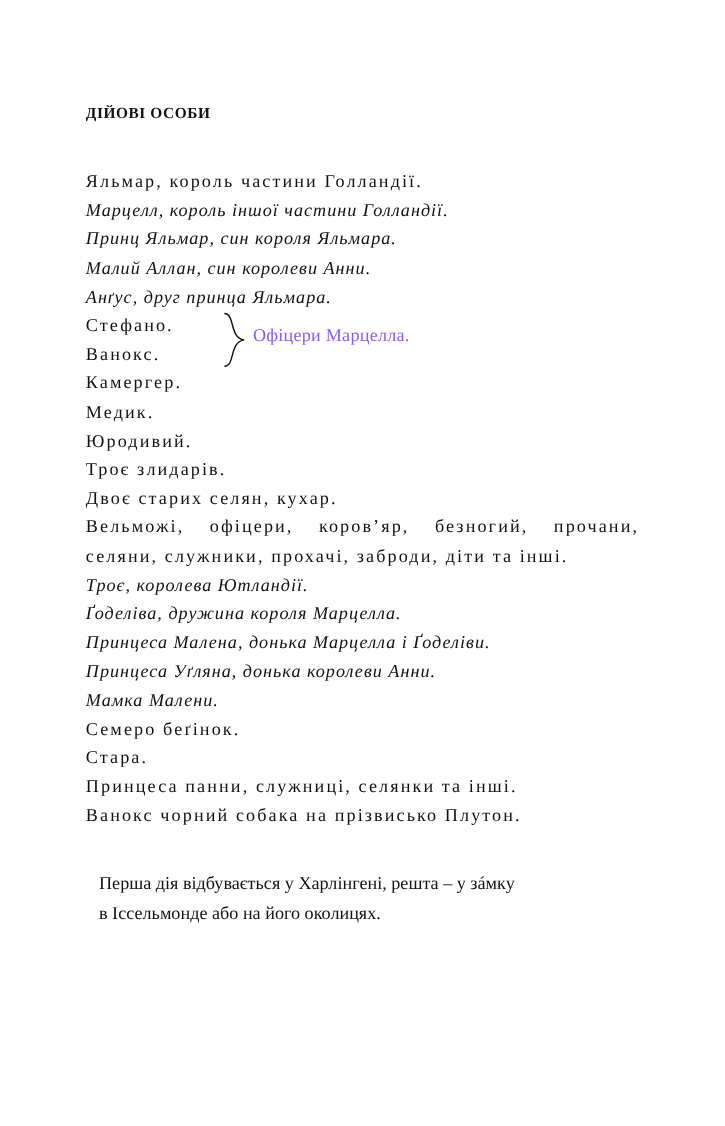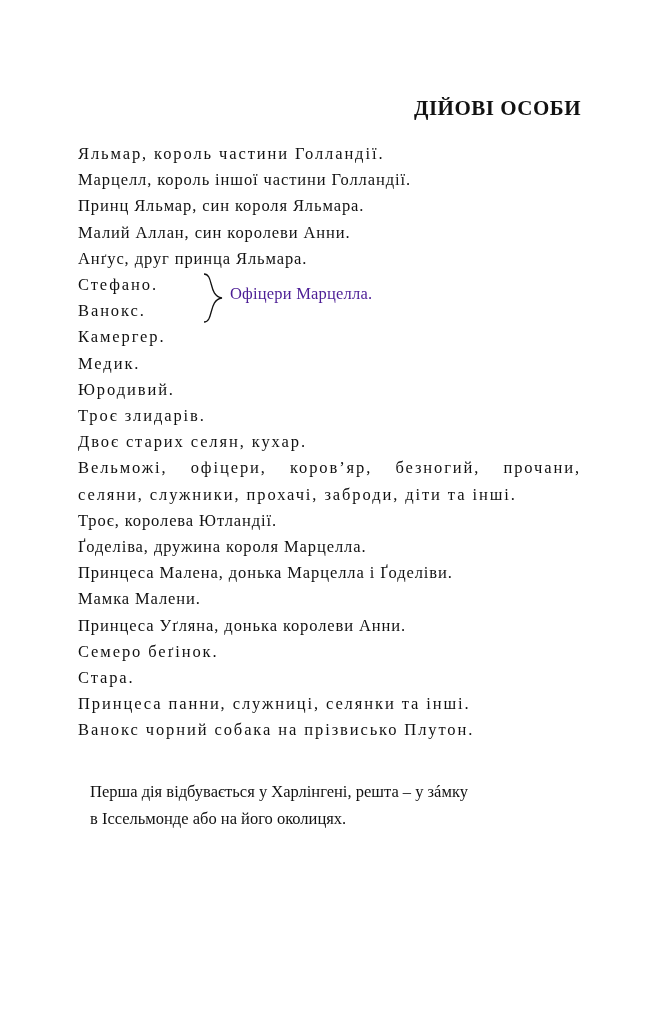--- a/index.html
+++ b/index.html
@@ -15,37 +15,37 @@
     overflow: hidden;
   }
   .page {
     position: relative;
     width: 659px;
     height: 1024px;
     box-sizing: border-box;
     padding: 0 78px;
   }
   .page-title {
-    text-align: right;
-    font-size: 21px;
+    text-align: left;
+    font-size: 14px;
     font-weight: bold;
     letter-spacing: 0.5px;
     margin: 96px 0 0 0;
     color: #111;
   }
   .cast-list {
-    margin-top: 20px;
+    margin-top: 40px;
   }
   .cast-line {
     font-size: 16.5px;
     line-height: 26.2px;
     color: #111;
     white-space: pre-wrap;
   }
-  .cast-line.sp1 { letter-spacing: 0.9px; }
+  .cast-line.sp1 { letter-spacing: 0.9px; font-style: italic; }
   .cast-line.sp2 { letter-spacing: 1.9px; }
   .cast-line.justify {
     text-align: justify;
     text-align-last: left;
   }
 
   
   .brace-group {
     position: relative;
   }
@@ -59,21 +59,21 @@
     width: 22px;
     height: 52px;
     pointer-events: none;
   }
   .brace-label {
     position: absolute;
     left: 152px;
     top: 12px;
     font-size: 16.5px;
     letter-spacing: 0.2px;
-    color: #4c1d95;
+    color: #8b5cf6;
   }
 
   .closing {
     margin-top: 34px;
     font-size: 16.5px;
     line-height: 27px;
     color: #111;
     padding: 0 12px;
   }
   .closing .line1 { display: block; }
@@ -109,22 +109,22 @@
     <div class="cast-line sp2">Медик.</div>
     <div class="cast-line sp2">Юродивий.</div>
     <div class="cast-line sp2">Троє злидарів.</div>
     <div class="cast-line sp2">Двоє старих селян, кухар.</div>
 
     <div class="cast-line sp2 justify">Вельможі, офіцери, коров’яр, безногий, прочани, селяни, служники, прохачі, заброди, діти та інші.</div>
 
     <div class="cast-line sp1">Троє, королева Ютландії.</div>
     <div class="cast-line sp1">Ґоделіва, дружина короля Марцелла.</div>
     <div class="cast-line sp1">Принцеса Малена, донька Марцелла і Ґоделіви.</div>
+    <div class="cast-line sp1">Принцеса Уґляна, донька королеви Анни.</div>
     <div class="cast-line sp1">Мамка Малени.</div>
-    <div class="cast-line sp1">Принцеса Уґляна, донька королеви Анни.</div>
     <div class="cast-line sp2">Семеро беґінок.</div>
     <div class="cast-line sp2">Стара.</div>
 
     <div class="cast-line sp2 justify">Принцеса панни, служниці, селянки та інші.</div>
     <div class="cast-line sp2 justify">Ванокс чорний собака на прізвисько Плутон.</div>
   </div>
 
   <div class="closing">
     <span class="line1">Перша дія відбувається у Харлінгені, решта – у зáмку</span>
     <span class="line2">в Іссельмонде або на його околицях.</span>

